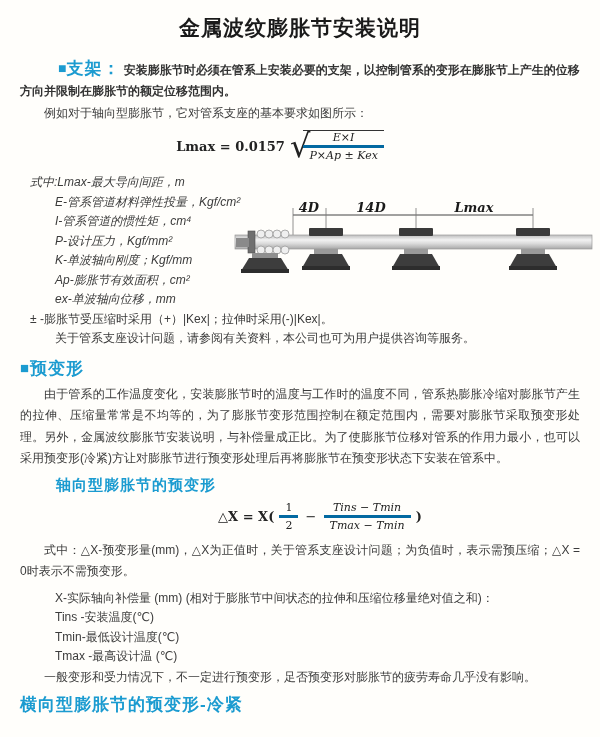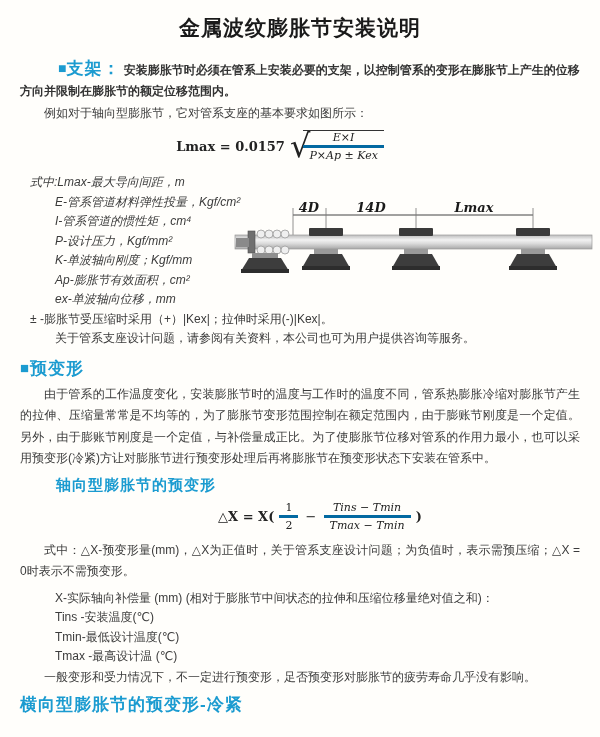--- a/index.html
+++ b/index.html
@@ -145,21 +145,21 @@
         <rect x="275" y="65" width="48" height="4" fill="#2d2d2d"></rect>
       </g>
     </svg>
   </div>
 
   <p class="pm-line">± -膨胀节受压缩时采用（+）|Kex|；拉伸时采用(-)|Kex|。</p>
   <p class="consult-line">关于管系支座设计问题，请参阅有关资料，本公司也可为用户提供咨询等服务。</p>
 
   <h2 class="sec"><span class="marker">■</span><span>预变形</span></h2>
 
-  <p class="indent body-just">由于管系的工作温度变化，安装膨胀节时的温度与工作时的温度不同，管系热膨胀冷缩对膨胀节产生的拉伸、压缩量常常是不均等的，为了膨胀节变形范围控制在额定范围内，由于膨账节刚度是一个定值。另外，由于膨账节刚度是一个定值，与补偿量成正比。为了使膨胀节位移对管系的作用力最小，也可以采用预变形(冷紧)方让对膨胀节进行预变形处理后再将膨胀节在预变形状态下安装在管系中。</p>
+  <p class="indent body-just">由于管系的工作温度变化，安装膨胀节时的温度与工作时的温度不同，管系热膨胀冷缩对膨胀节产生的拉伸、压缩量常常是不均等的，为了膨胀节变形范围控制在额定范围内，需要对膨胀节采取预变形处理。另外，金属波纹膨胀节安装说明，与补偿量成正比。为了使膨胀节位移对管系的作用力最小，也可以采用预变形(冷紧)方让对膨胀节进行预变形处理后再将膨胀节在预变形状态下安装在管系中。</p>
 
   <h3 class="sub">轴向型膨胀节的预变形</h3>
 
   <div class="formula formula-ax">
     <span class="f-pre">△X = X(</span>
     <span class="frac"><span class="fn">1</span><span class="fd">2</span></span>
     <span class="f-op">−</span>
     <span class="frac it"><span class="fn">Tins − Tmin</span><span class="fd">Tmax − Tmin</span></span>
     <span class="f-suf">)</span>
   </div>

